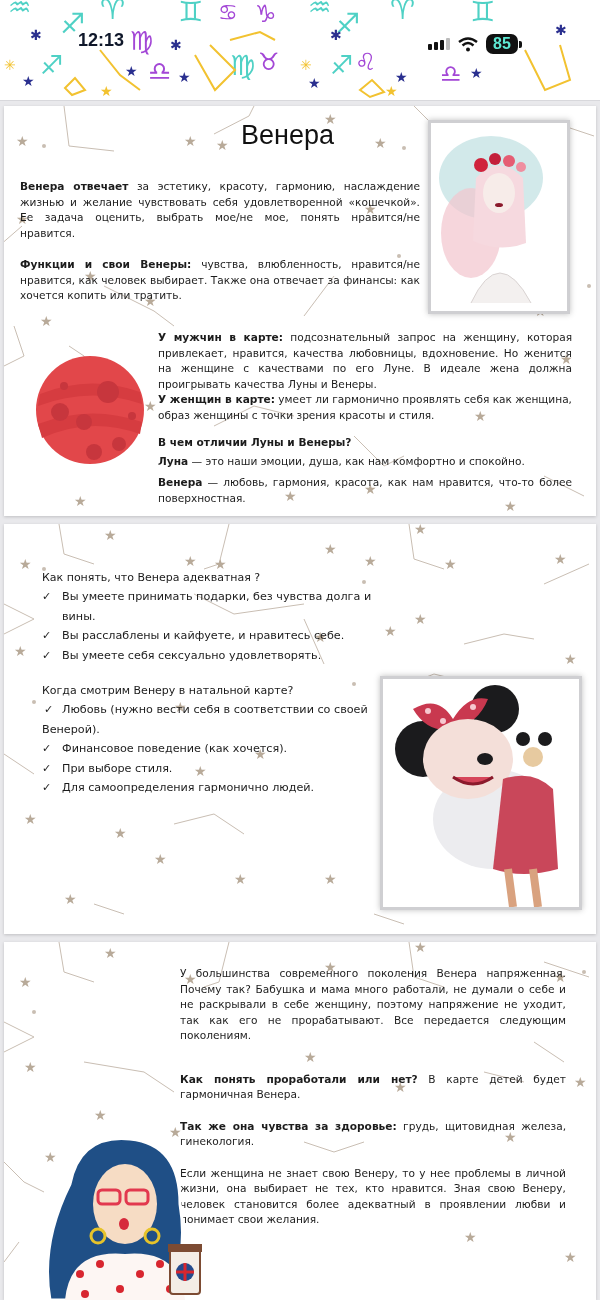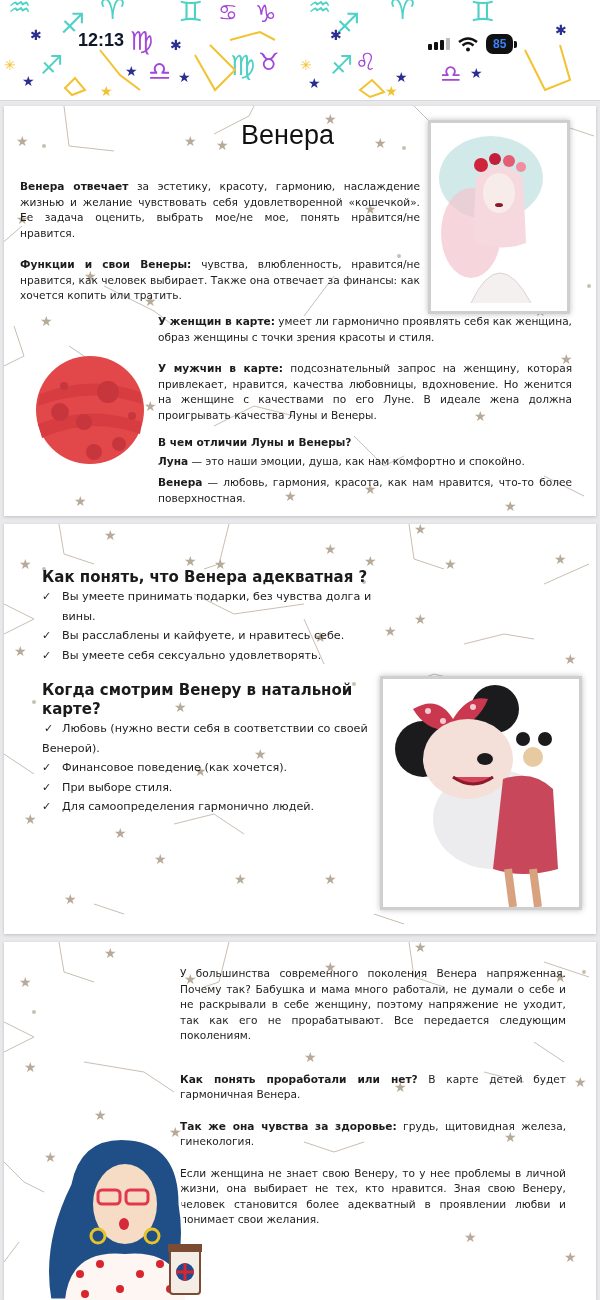--- a/index.html
+++ b/index.html
@@ -19,22 +19,22 @@
     .zodiac { position: absolute; font-family: "DejaVu Sans", sans-serif; line-height: 1; }
     .status-time {
       position: absolute; left: 78px; top: 30px;
       font-family: "Liberation Sans", sans-serif; font-weight: bold;
       font-size: 18px; color: #0f172a; z-index: 2;
     }
     .status-right { position: absolute; left: 428px; top: 34px; display: flex; align-items: center; gap: 8px; z-index: 2; }
     .signal { display: flex; gap: 2px; align-items: flex-end; }
     .signal span { display: block; width: 4px; background: #111; border-radius: 1px; }
     .battery {
-      background: #111; color: #3b82f6; font-family: "Liberation Sans", sans-serif; font-weight: bold;
-      font-size: 12px; border-radius: 7px; padding: 1px 7px; height: 18px; line-height: 18px;
+      background: #111; color: #5eead4; font-family: "Liberation Sans", sans-serif; font-weight: bold;
+      font-size: 16px; border-radius: 7px; padding: 1px 7px; height: 18px; line-height: 18px;
     }
     .battery-tip { width: 3px; height: 7px; background: #111; border-radius: 0 2px 2px 0; margin-left: -7px; }
 
     .slide {
       position: absolute; left: 4px; width: 592px; background: #ffffff;
       box-shadow: 0 1px 3px rgba(0,0,0,0.18);
       overflow: hidden;
     }
     .slide svg.bg { position: absolute; left: 0; top: 0; z-index: 0; }
     .slide .content { position: absolute; z-index: 1; }
@@ -48,21 +48,21 @@
       font-size: 27px; color: #111; z-index: 1;
     }
     .frame {
       position: absolute; background: #fff; z-index: 1;
       border: 3px solid #cfcfd2; box-shadow: 0 0 6px rgba(0,0,0,0.25);
       overflow: hidden;
     }
     ul.checks { list-style: none; padding: 0; margin: 0; }
     ul.checks li { position: relative; padding-left: 20px; font-size: 11.2px; line-height: 19.5px; color: #1c1c1c; }
     ul.checks li .ck { position: absolute; left: 0; top: 0; font-size: 11px; }
-    .h { font-weight: bold; font-size: 15px; line-height: 19px; }
+    .h { font-weight: normal; font-size: 11px; line-height: 19px; }
   </style>
 </head>
 <body>
 
 <div class="topbar">
   <span class="zodiac" style="left:8px;top:-6px;font-size:26px;color:#4fd1c5">♒</span>
   <span class="zodiac" style="left:60px;top:10px;font-size:28px;color:#4fd1c5">♐</span>
   <span class="zodiac" style="left:100px;top:-4px;font-size:28px;color:#4fd1c5">♈</span>
   <span class="zodiac" style="left:178px;top:-2px;font-size:28px;color:#4fd1c5">♊</span>
   <span class="zodiac" style="left:218px;top:2px;font-size:22px;color:#a347d6">♋</span>
@@ -203,25 +203,25 @@
         <circle cx="26" cy="58" r="9" fill="#c7363d"></circle>
       <circle cx="50" cy="68" r="8" fill="#c7363d"></circle>
         <circle cx="30" cy="32" r="4" fill="#c7363d"></circle>
       <circle cx="60" cy="98" r="8" fill="#c7363d"></circle>
         <circle cx="85" cy="90" r="7" fill="#c7363d"></circle>
       <circle cx="98" cy="62" r="4" fill="#c7363d"></circle>
     </svg>
   </div>
 
   <div class="content" style="left:154px;top:208px;width:414px;">
+    <p class="p" style="margin-top:16px">
+      <b>У мужчин в карте:</b><span> подсознательный запрос на женщину, которая привлекает, нравится, качества любовницы, вдохновение. Но женится на женщине с качествами по его Луне. В идеале жена должна проигрывать качества Луны и Венеры.</span>
+    </p>
     <p class="p">
       <b>У женщин в карте:</b><span> умеет ли гармонично проявлять себя как женщина, образ женщины с точки зрения красоты и стиля.</span>
-    </p>
-    <p class="p" style="margin-top:16px">
-      <b>У мужчин в карте:</b><span> подсознательный запрос на женщину, которая привлекает, нравится, качества любовницы, вдохновение. Но женится на женщине с качествами по его Луне. В идеале жена должна проигрывать качества Луны и Венеры.</span>
     </p>
     <p class="p" style="margin-top:12px;font-weight:bold">В чем отличии Луны и Венеры?</p>
     <p class="p" style="margin-top:3px">
       <b>Луна</b><span> — это наши эмоции, душа, как нам комфортно и спокойно.</span>
     </p>
     <p class="p" style="margin-top:6px">
       <b>Венера</b><span> — любовь, гармония, красота, как нам нравится, что-то более поверхностная.</span>
     </p>
   </div>
 </div>

